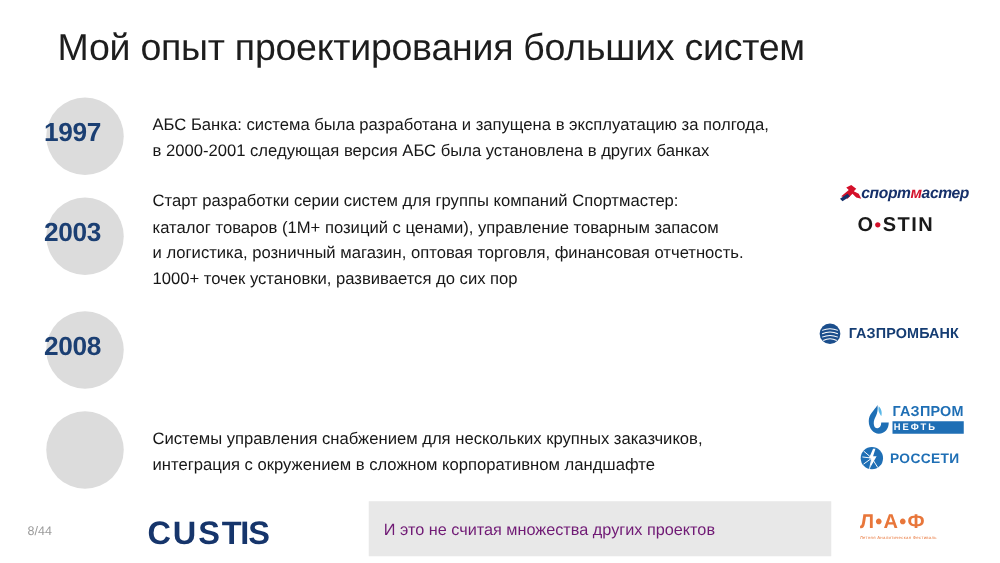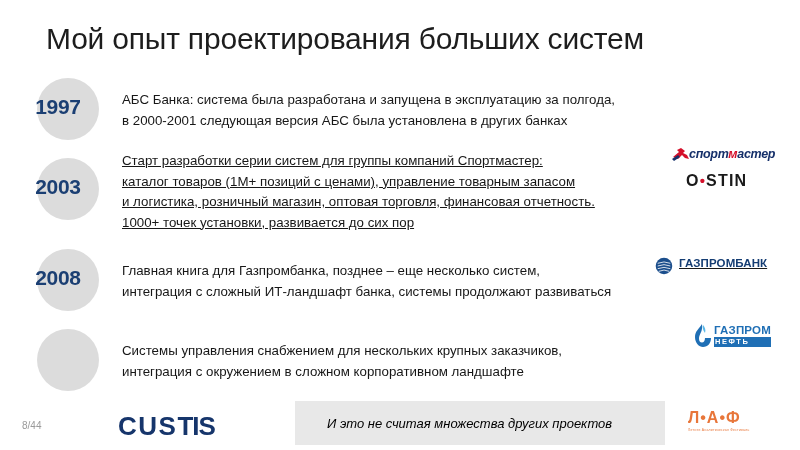--- a/index.html
+++ b/index.html
@@ -131,23 +131,23 @@
     letter-spacing: 1.2px;
     color: #1a1a1a;
     line-height: 17px;
   }
   .logo-ostin .dot { color: #d4102a; font-size: 15px; }
 
   
   .logo-gpb {
     position: relative;
     display: flex;
+    align-items: center;
     margin-left: 0px;
     height: 20px;
-    text-decoration: underline;
   }
   .gpb-emblem {
     width: 18px;
     height: 18px;
     flex: 0 0 18px;
   }
   .gpb-word {
     margin-left: 6px;
     font-size: 11.5px;
     font-weight: bold;
@@ -217,24 +217,23 @@
     position: absolute;
     left: 295px;
     top: 401px;
     width: 370px;
     height: 44px;
     background: #e8e8e8;
     display: flex;
     align-items: center;
   }
   .footer-note span {
-    margin-left: 32px;
+    margin-left: 12px;
     font-size: 13px;
-    color: #000000;
-    font-style: italic;
+    color: #701a75;
   }
   .page-number {
     position: absolute;
     left: 22px;
     top: 420px;
     font-size: 10px;
     color: #9a9a9a;
   }
   .logo-custis {
     position: absolute;
@@ -287,21 +286,21 @@
         <p>АБС Банка: система была разработана и запущена в эксплуатацию за полгода,</p>
         <p>в 2000-2001 следующая версия АБС была установлена в других банках</p>
       </div>
     </div>
 
     <div class="row" id="row-1" style="height:85px; margin-top:8px;">
       <div class="row-badge" style="top:10px;">
         <div class="badge-circle"></div>
         <div class="badge-year">2003</div>
       </div>
-      <div class="row-body" style="top:3px;text-decoration:underline;">
+      <div class="row-body" style="top:3px;">
         <p>Старт разработки серии систем для группы компаний Спортмастер:</p>
         <p>каталог товаров (1M+ позиций с ценами), управление товарным запасом</p>
         <p>и логистика, розничный магазин, оптовая торговля, финансовая отчетность.</p>
         <p>1000+ точек установки, развивается до сих пор</p>
       </div>
       <div class="row-logos" style="top:-2px;">
 
         <div class="logo-sportmaster">
           <svg class="sm-figure" viewBox="0 0 18 16">
             <path d="M1 11 L7 6 L5 4 L9 2 L13 5 L11 7 L15 9 L17 13 L13 12 L10 9 L6 13 Z" fill="#d4102a"></path>
@@ -311,24 +310,20 @@
         </div>
 
         <div class="logo-ostin"><span>O</span><span class="dot">•</span><span>STIN</span></div>
       </div>
     </div>
 
     <div class="row" id="row-2" style="height:62px; margin-top:16px;">
       <div class="row-badge">
         <div class="badge-circle"></div>
         <div class="badge-year">2008</div>
-      </div>
-      <div class="row-body" style="top:12px;">
-        <p>Главная книга для Газпромбанка, позднее – еще несколько систем,</p>
-        <p>интеграция с сложный ИТ-ландшафт банка, системы продолжают развиваться</p>
       </div>
       <div class="row-logos" style="top:8px; left:655px;">
         <div class="logo-gpb">
           <svg class="gpb-emblem" viewBox="0 0 20 20">
             <circle cx="10" cy="10" r="9.2" fill="#1b4e8c"></circle>
             <g stroke="#ffffff" stroke-width="0.9" fill="none">
               <path d="M3 7 Q10 4 17 7"></path>
               <path d="M3 10 Q10 7 17 10"></path>
               <path d="M3 13 Q10 10 17 13"></path>
               <path d="M4 16 Q10 13 16 16"></path>
@@ -353,20 +348,34 @@
           <svg class="gpn-flame" viewBox="0 0 20 26">
             <path d="M10 1 C7 6 3 8 3 14 C3 20 7 24 11 24 C16 24 19 20 19 15 L13 15 C13 18 11.5 19.5 10 19.5 C8 19.5 7 18 7 15.5 C7 11 11 9 10 1 Z" fill="#1f6fb5"></path>
             <path d="M11 2 C10 6 12 8 13 10 C14 7 13 4 11 2 Z" fill="#5ab8e8"></path>
           </svg>
           <div class="gpn-text">
             <div class="gpn-line1">ГАЗПРОМ</div>
             <div class="gpn-line2">НЕФТЬ</div>
           </div>
         </div>
 
+        <div class="logo-rosseti">
+          <svg class="rs-emblem" viewBox="0 0 20 20">
+            <circle cx="10" cy="10" r="9.4" fill="#1f6fb5"></circle>
+            <g stroke="#ffffff" stroke-width="0.8">
+              <path d="M10 10 L3 4"></path>
+                <path d="M10 10 L2 9"></path>
+                <path d="M10 10 L3 15"></path>
+              <path d="M10 10 L8 19"></path>
+                <path d="M10 10 L15 18"></path>
+            </g>
+            <path d="M11 2 L7.5 10 L10 10 L8.5 18 L14 8.5 L11 8.5 L13 2 Z" fill="#ffffff"></path>
+          </svg>
+          <div class="rs-word">РОССЕТИ</div>
+        </div>
       </div>
     </div>
 
   </div>
 
   <div class="footer-note">
     <span>И это не считая множества других проектов</span>
   </div>
 
   <div class="page-number">8/44</div>

